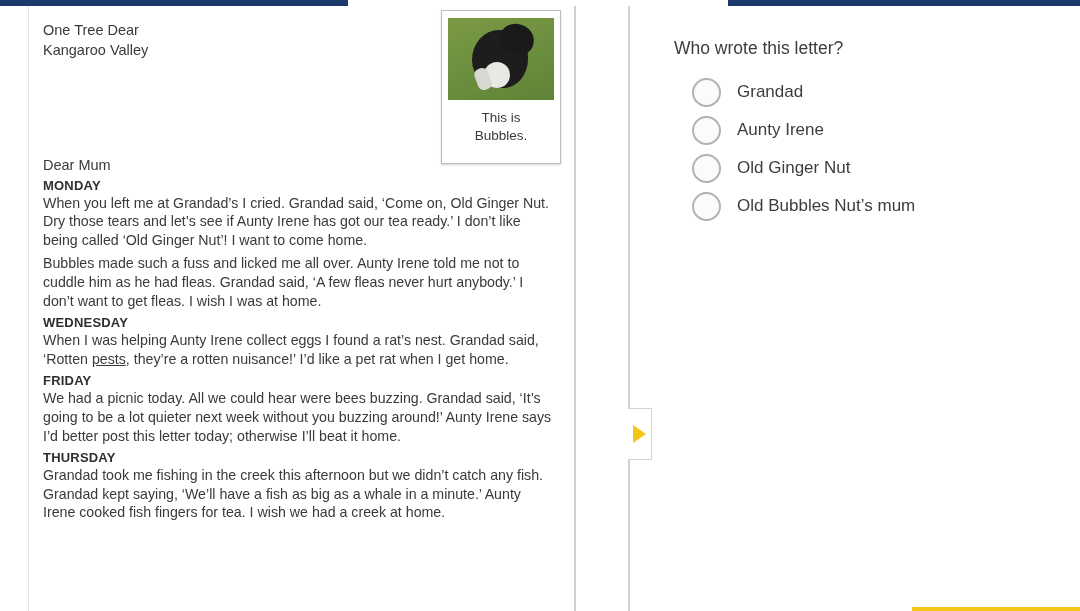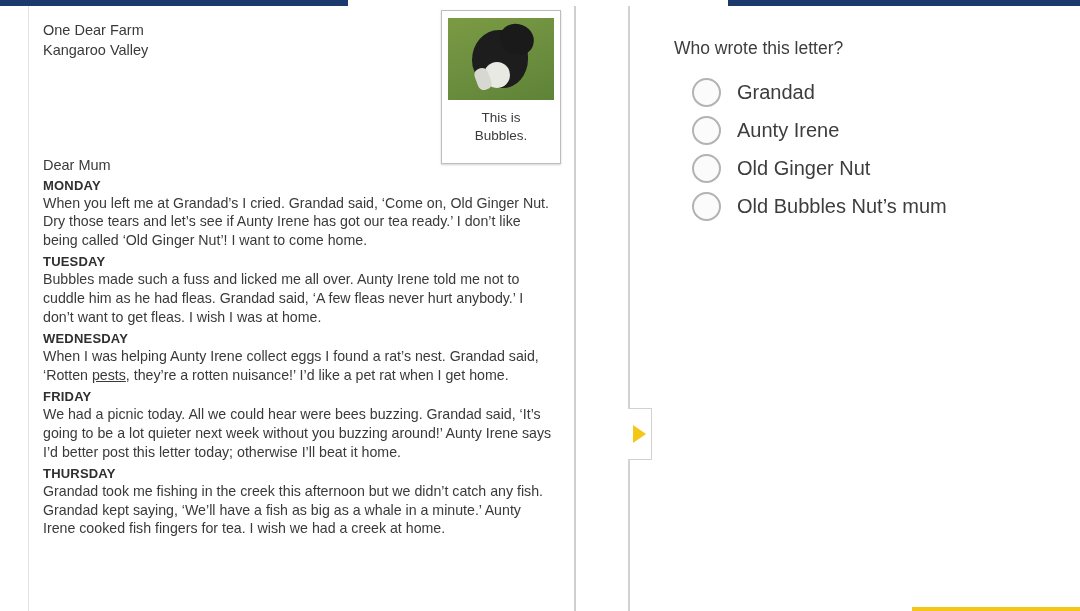--- a/index.html
+++ b/index.html
@@ -144,21 +144,21 @@
     cursor: pointer;
   }
   .radio {
     width: 29px; height: 29px;
     border: 2px solid #b3b3b3;
     border-radius: 50%;
     background: #fbfbfb;
     flex: 0 0 auto;
   }
   .opt-label {
-    font-size: 20px;
+    font-size: 17px;
     color: #3d3d3d;
     margin-left: 16px;
   }
 
   
   .next-tab {
     position: absolute;
     top: 408px; left: 628px;
     width: 24px; height: 52px;
     background: #ffffff;
@@ -189,33 +189,32 @@
 
 <div id="app">
 
   <div class="topbar-left"></div>
   <div class="topbar-white"></div>
   <div class="topbar-right"></div>
 
   <div class="doc-panel">
 
     <div class="addr">
-      <div>One Dear Farm</div>
+      <div>One Tree Dear</div>
       <div>Kangaroo Valley</div>
     </div>
 
     <div class="salutation">Dear Mum</div>
 
     <div class="dayblock">
       <div class="dayhead">MONDAY</div>
       <div class="daytext">When you left me at Grandad’s I cried. Grandad said, ‘Come on, Old Ginger Nut. Dry those tears and let’s see if Aunty Irene has got our tea ready.’ I don’t like being called ‘Old Ginger Nut’! I want to come home.</div>
     </div>
 
     <div class="dayblock">
-      <div class="dayhead">TUESDAY</div>
       <div class="daytext">Bubbles made such a fuss and licked me all over. Aunty Irene told me not to cuddle him as he had fleas. Grandad said, ‘A few fleas never hurt anybody.’ I don’t want to get fleas. I wish I was at home.</div>
     </div>
 
     <div class="dayblock">
       <div class="dayhead">WEDNESDAY</div>
       <div class="daytext"><span>When I was helping Aunty Irene collect eggs I found a rat’s nest. Grandad said, ‘Rotten </span><u>pests</u><span>, they’re a rotten nuisance!’ I’d like a pet rat when I get home.</span></div>
     </div>
 
     <div class="dayblock">
       <div class="dayhead">FRIDAY</div>

